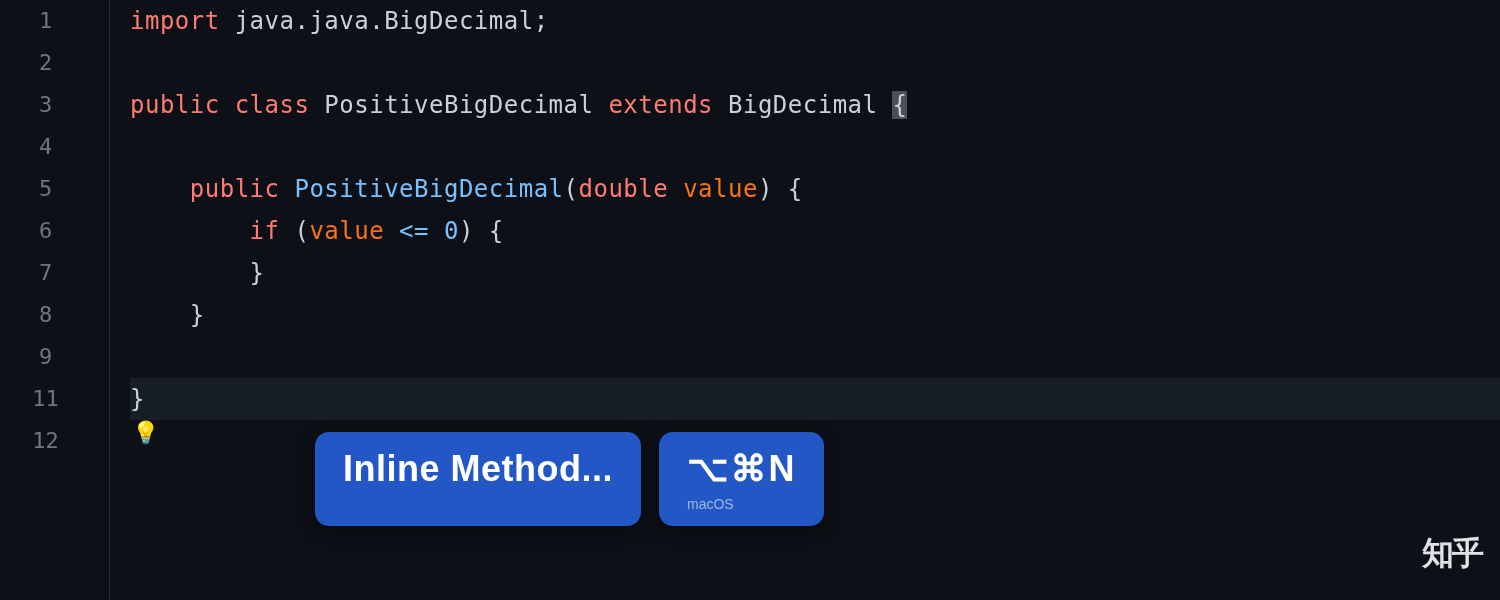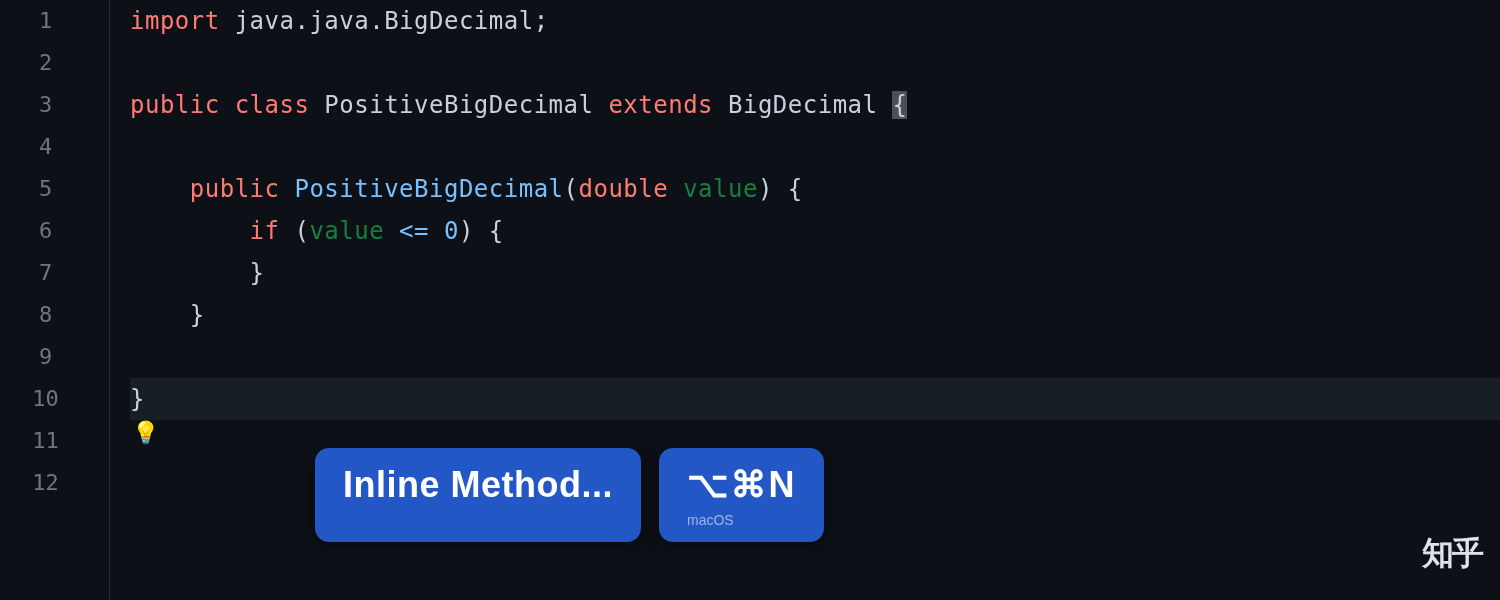--- a/index.html
+++ b/index.html
@@ -43,21 +43,21 @@
     font-size: 24px;
     letter-spacing: 0.5px;
   }
   .current-line {
     background: rgba(60, 70, 85, 0.25);
   }
   .tok-keyword { color: #ff7b72; }
   .tok-import { color: #ff7b72; }
   .tok-type { color: #cacfdd; }
   .tok-classname { color: #79c0ff; }
-  .tok-var { color: #15803d; }
+  .tok-var { color: #f97316; }
   .tok-punct { color: #c9d1d9; }
   .tok-op { color: #79c0ff; }
   .tok-num { color: #79c0ff; }
   .tok-string { color: #a5d6a7; }
   .tok-plain { color: #c9d1d9; }
   .cursor-block {
     background: #4a4f58;
     padding: 0 0px;
   }
   .bulb {
@@ -73,21 +73,20 @@
     gap: 18px;
     left: 205px;
     top: 432px;
   }
   .popup-box {
     background: #2357c5;
     border-radius: 14px;
     padding: 16px 28px 14px 28px;
     color: #ffffff;
     box-shadow: 0 4px 16px rgba(0,0,0,0.5);
-    margin-top: 16px;
   }
   .popup-title {
     font-family: -apple-system, "Segoe UI", Helvetica, Arial, sans-serif;
     font-size: 36px;
     font-weight: 700;
     letter-spacing: 0.5px;
   }
   .popup-shortcut {
     font-family: -apple-system, "Segoe UI", Helvetica, Arial, sans-serif;
     font-size: 36px;
@@ -123,21 +122,20 @@
   <div class="gutter">
     <div class="line-number">1</div>
     <div class="line-number">2</div>
     <div class="line-number">3</div>
     <div class="line-number">4</div>
     <div class="line-number">5</div>
     <div class="line-number">6</div>
     <div class="line-number">7</div>
     <div class="line-number">8</div>
     <div class="line-number">9</div>
-    <div class="line-number">10</div>
     <div class="line-number">11</div>
     <div class="line-number">12</div>
   </div>
 
   <div class="code-area">
     <div class="code-line"><span class="tok-import">import</span> <span class="tok-plain">java.java.BigDecimal</span><span class="tok-punct">;</span></div>
     <div class="code-line"></div>
     <div class="code-line"><span class="tok-keyword">public</span> <span class="tok-keyword">class</span> <span class="tok-type">PositiveBigDecimal</span> <span class="tok-keyword">extends</span> <span class="tok-type">BigDecimal</span> <span class="cursor-block">{</span></div>
     <div class="code-line"></div>
     <div class="code-line">    <span class="tok-keyword">public</span> <span class="tok-classname">PositiveBigDecimal</span><span class="tok-punct">(</span><span class="tok-keyword">double</span> <span class="tok-var">value</span><span class="tok-punct">)</span> <span class="tok-punct">{</span></div>

